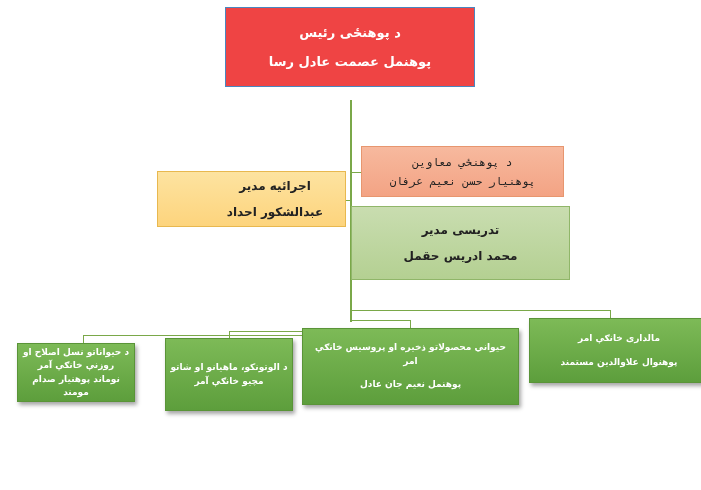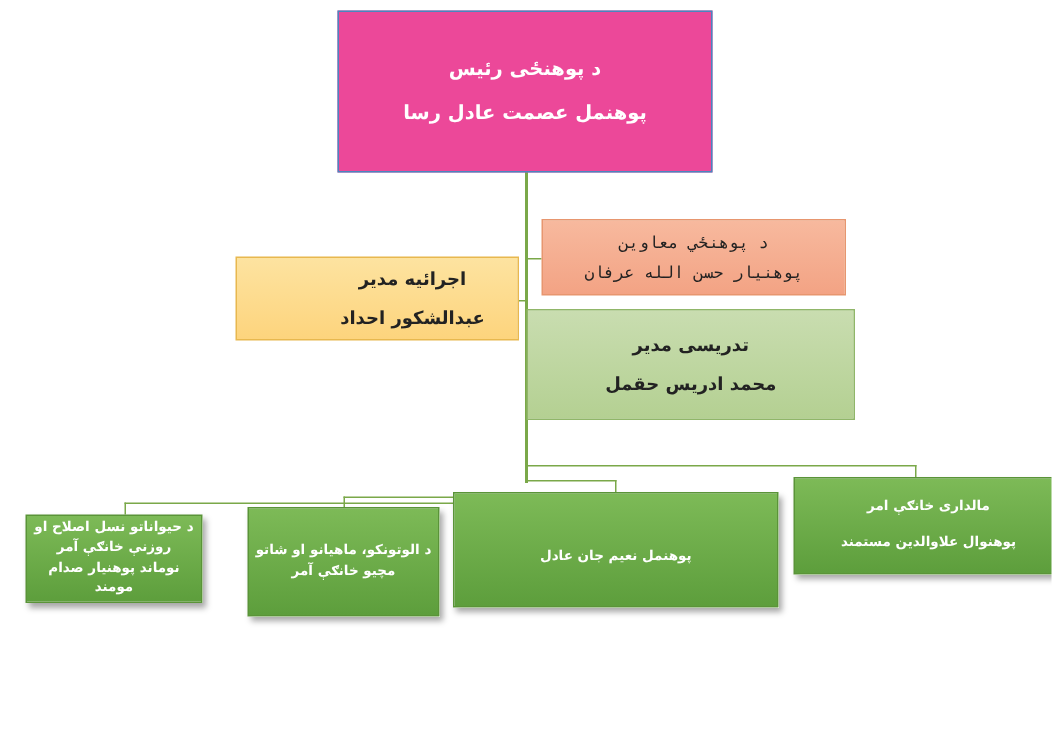--- a/index.html
+++ b/index.html
@@ -22,22 +22,22 @@
       align-items: center;
       justify-content: center;
       text-align: center;
       direction: rtl;
     }
     .line {
       position: absolute;
       background: #7aa849;
     }
     .top {
-      left: 225px; top: 7px; width: 250px; height: 108px;
-      background: #ec4899;
+      left: 225px; top: 7px; width: 250px; height: 80px;
+      background: #ef4444;
       border: 1px solid #4a86bf;
       color: #ffffff;
       font-size: 13px;
       font-weight: bold;
     }
     .top .t1 { margin-bottom: 14px; }
     .deputy {
       left: 361px; top: 146px; width: 203px; height: 51px;
       background: linear-gradient(#f7b99e, #f3a384);
       border: 1px solid #e7966f;
@@ -102,21 +102,21 @@
 <div class="line" style="left:83px; top:335px; width:219px; height:1px;"></div>
 <div class="line" style="left:83px; top:335px; width:1px; height:8px;"></div>
 
 <div class="box top">
   <div class="t1">د پوهنځی رئیس</div>
   <div>پوهنمل عصمت عادل رسا</div>
 </div>
 
 <div class="box deputy">
   <div class="t1">د پوهنځي معاوین</div>
-  <div>پوهنیار حسن الله عرفان</div>
+  <div>پوهنیار حسن نعیم عرفان</div>
 </div>
 
 <div class="box exec">
   <div class="t1">اجرائیه مدیر</div>
   <div>عبدالشکور احداد</div>
 </div>
 
 <div class="box edu">
   <div class="t1">تدریسی مدیر</div>
   <div>محمد ادریس حقمل</div>
@@ -125,19 +125,20 @@
 <div class="box dept d1">
   <div>د حیواناتو نسل اصلاح او روزنې خانګې آمر</div>
   <div class="name">نوماند پوهنیار صدام مومند</div>
 </div>
 
 <div class="box dept d2">
   <div>د الوتونکو، ماهیانو او شاتو مچیو خانګې آمر</div>
 </div>
 
 <div class="box dept d3">
+  <div>حیواني محصولاتو ذخیره او پروسیس خانګې امر</div>
   <div class="name">پوهنمل نعیم جان عادل</div>
 </div>
 
 <div class="box dept d4">
   <div>مالداری خانګې امر</div>
   <div class="name">پوهنوال علاوالدین مستمند</div>
 </div>
 
 </body></html>

